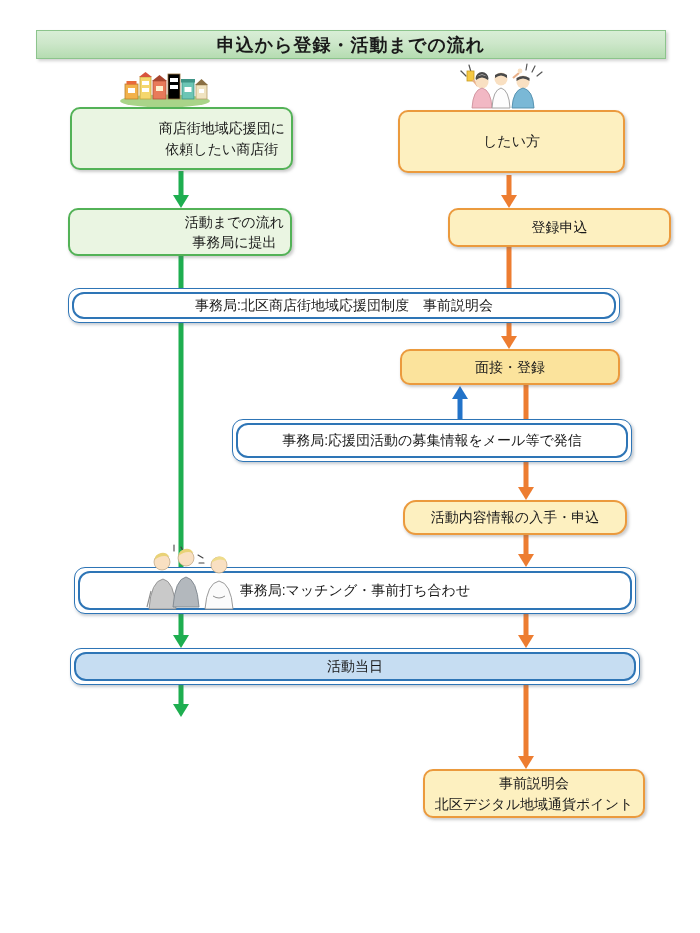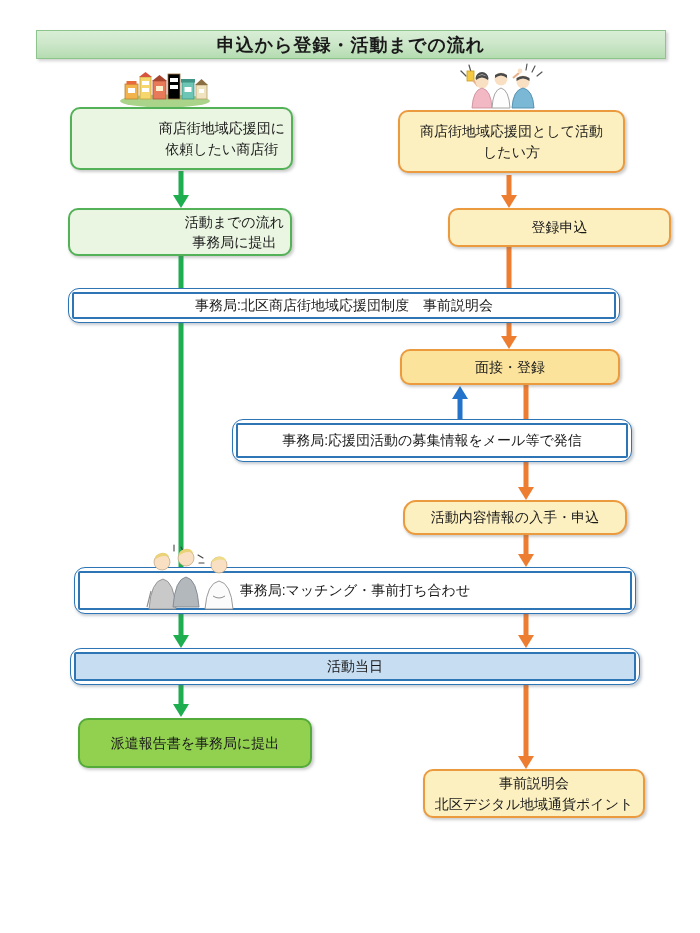--- a/index.html
+++ b/index.html
@@ -29,21 +29,21 @@
   .gold{background:var(--gold-fill,#fbe39c);border:2px solid var(--orange-border,#eb9a3d);}
   .bright-green{background:var(--bright-green-fill,#92d050);border:2px solid var(--bright-green-border,#54ab39);}
   
   .dblbox{
     position:absolute;z-index:2;background:#fff;box-sizing:border-box;
     border:1.5px solid var(--blue-border,#2e75b6);border-radius:11px;padding:3px;
     box-shadow:1.5px 2px 3px rgba(90,110,130,.35);
   }
   .dblbox .inner{
     width:100%;height:100%;box-sizing:border-box;
-    border:2.5px solid var(--blue-border,#2e75b6);border-radius:2px;
+    border:2.5px solid var(--blue-border,#2e75b6);border-radius:12px;
     display:flex;align-items:center;justify-content:center;
     text-align:center;font-size:14px;background:#fff;
   }
   .dblbox.day .inner{background:var(--blue-fill,#c6ddf2);}
   
   .varrow{position:absolute;width:16px;z-index:1;}
   .varrow .shaft{position:absolute;left:50%;transform:translateX(-50%);width:5px;top:0;bottom:11px;}
   .varrow .head{
     position:absolute;left:50%;transform:translateX(-50%);bottom:0;width:0;height:0;
     border-left:8px solid transparent;border-right:8px solid transparent;
@@ -111,21 +111,20 @@
 
   <div class="box green-light" style="left:70px;top:107px;width:223px;height:63px;">
     <div>
       <div>商店街地域応援団に</div>
       <div>依頼したい商店街</div>
     </div>
   </div>
 
   <div class="box yellow" style="left:398px;top:110px;width:227px;height:63px;">
     <div>
-      <div>商店街地域応援団として活動</div>
       <div>したい方</div>
     </div>
   </div>
 
   <div class="box green-light" style="left:68px;top:208px;width:224px;height:48px;">
     <div>
       <div>活動までの流れ</div>
       <div>事務局に提出</div>
     </div>
   </div>
@@ -159,23 +158,20 @@
       <span>事務局:マッチング・事前打ち合わせ</span>
     </div>
   </div>
 
   <div class="dblbox day" style="left:70px;top:648px;width:570px;height:37px;">
     <div class="inner">
       <span>活動当日</span>
     </div>
   </div>
 
-  <div class="box bright-green" style="left:78px;top:718px;width:234px;height:50px;">
-    <span>派遣報告書を事務局に提出</span>
-  </div>
 
   <div class="box yellow" style="left:423px;top:769px;width:222px;height:49px;">
     <div>
       <div>事前説明会</div>
       <div>北区デジタル地域通貨ポイント</div>
     </div>
   </div>
 
   <div class="illus" style="left:118px;top:69px;">
     <svg width="95" height="38" viewBox="0 0 95 38">

